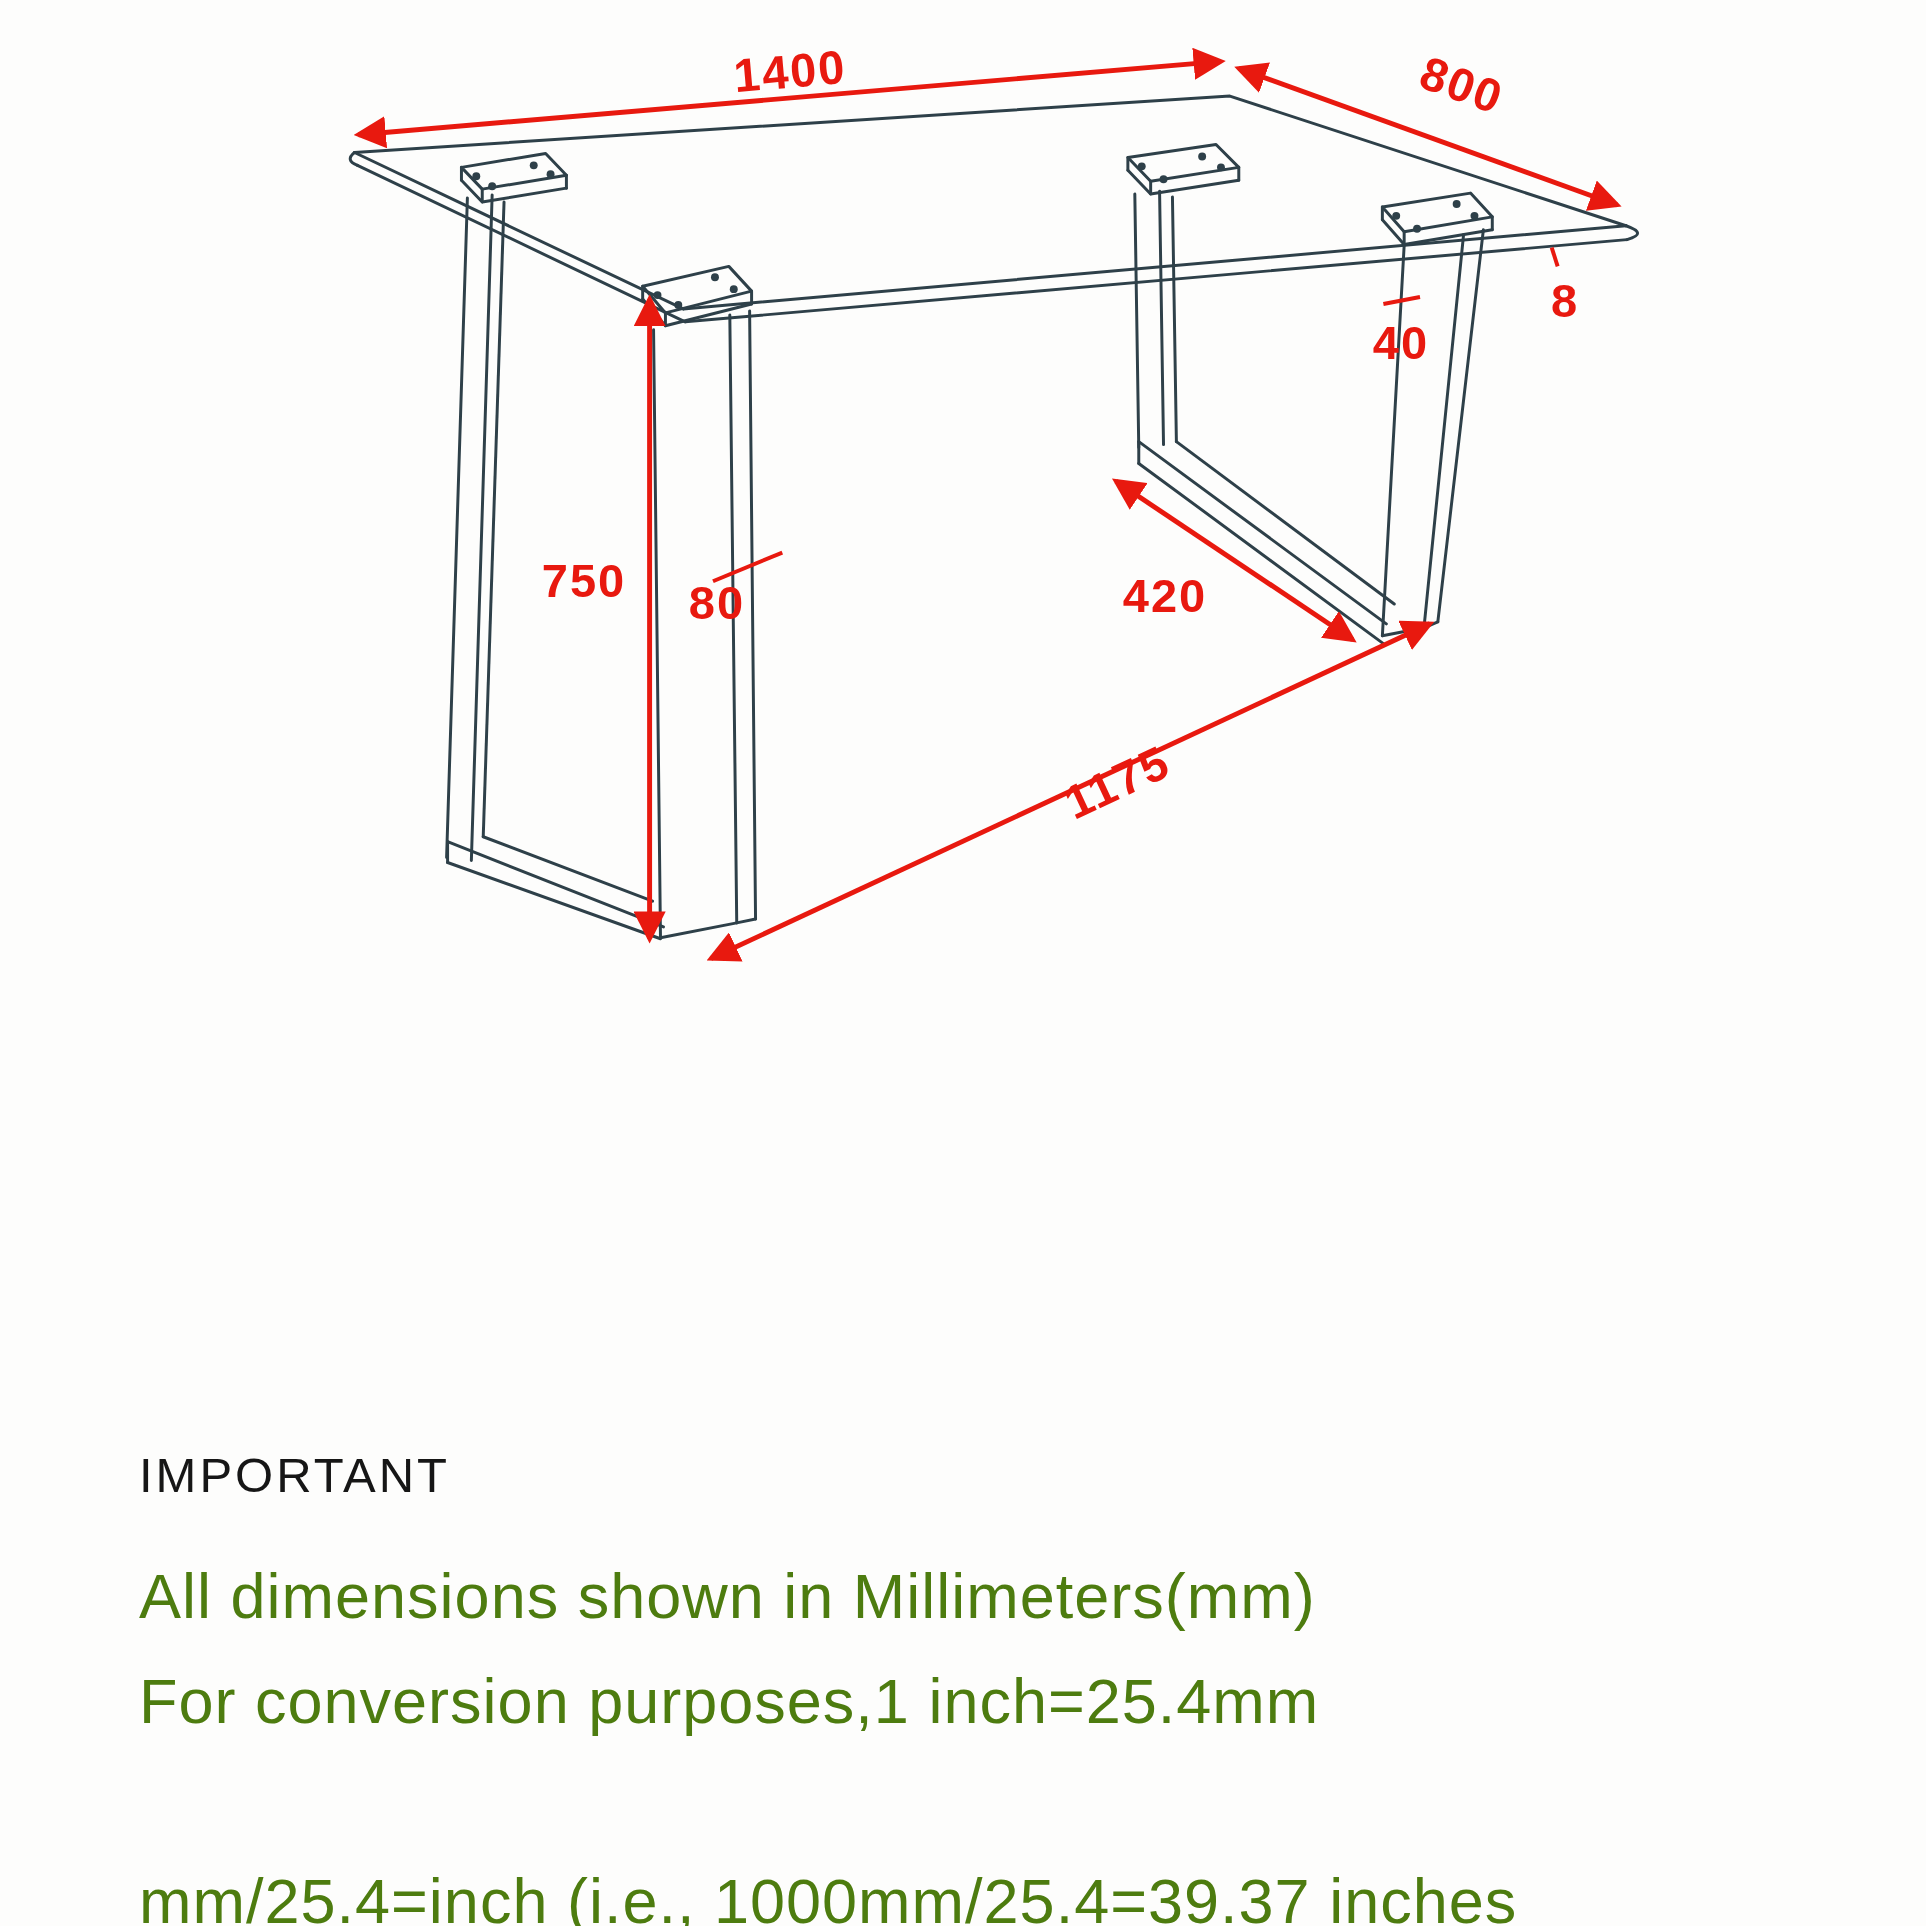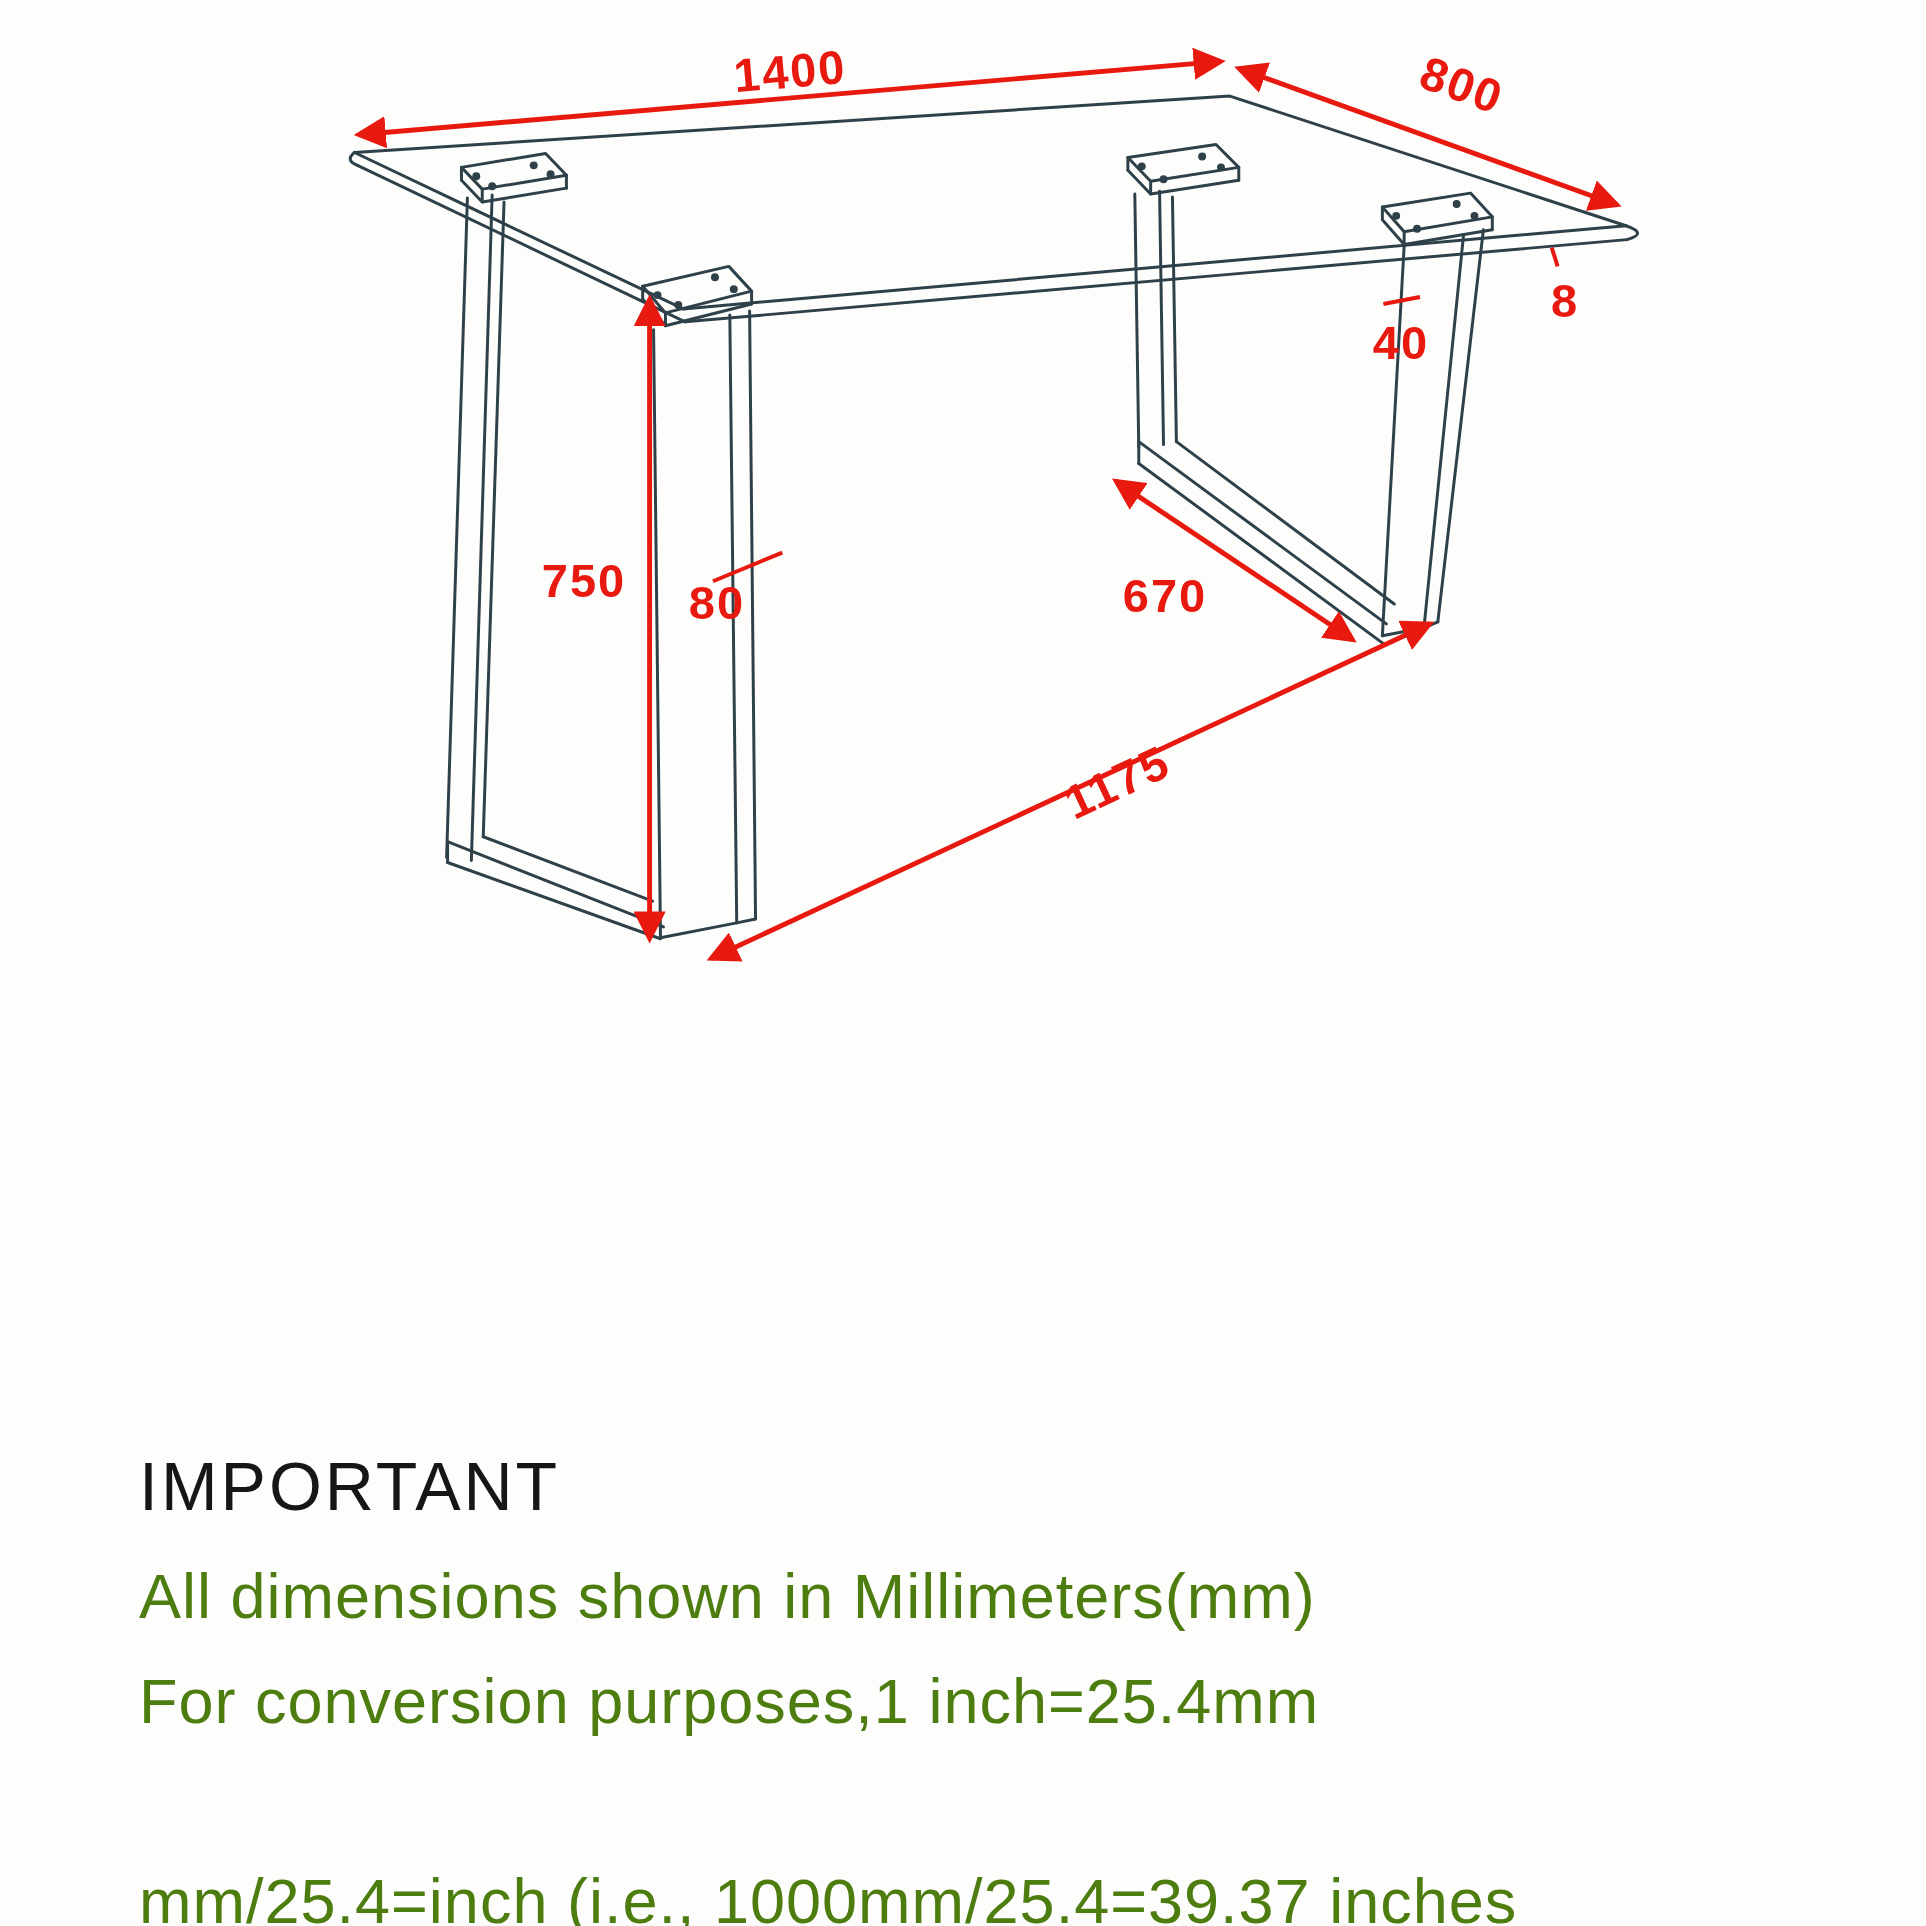--- a/index.html
+++ b/index.html
@@ -19,21 +19,21 @@
     position:absolute;
     color:#e8190f;
     font-weight:bold;
     font-size:47px;
     transform:translate(-50%,-50%);
     white-space:nowrap;
     letter-spacing:2px;
   }
   .notes-title{
     position:absolute;left:139px;top:1447px;
-    font-size:68px;color:#161616;letter-spacing:3px;
+    font-size:49px;color:#161616;letter-spacing:3px;
   }
   .note-line{
     position:absolute;left:139px;
     font-size:63px;color:#4d7c0f;letter-spacing:1px;
     white-space:nowrap;
   }
   .nl0{top:1560px;}
   .nl1{top:1665px;}
   .nl2{top:1770px;}
   .nl3{top:1865px;}
@@ -149,21 +149,21 @@
       <path class="redtick" d="M720,587 L790,558"></path>
     </g>
   </svg>
 
   <div class="dim-label" style="left:790px;top:71px;transform:translate(-50%,-50%) rotate(-5deg);">1400</div>
   <div class="dim-label" style="left:1462px;top:85px;transform:translate(-50%,-50%) rotate(20deg);">800</div>
   <div class="dim-label" style="left:1565px;top:300px;">8</div>
   <div class="dim-label" style="left:1401px;top:342px;">40</div>
   <div class="dim-label" style="left:584px;top:556px;margin-top:24px;">750</div>
   <div class="dim-label" style="left:717px;top:602px;text-align:right;">80</div>
-  <div class="dim-label" style="left:1165px;top:595px;">670</div>
+  <div class="dim-label" style="left:1165px;top:595px;">420</div>
   <div class="dim-label" style="left:1117px;top:782px;transform:translate(-50%,-50%) rotate(-25deg);">1175</div>
 
   <div class="notes-title">IMPORTANT</div>
   <div class="note-line nl0">All dimensions shown in Millimeters(mm)</div>
   <div class="note-line nl1">For conversion purposes,1 inch=25.4mm</div>
   <div class="note-line nl3">mm/25.4=inch (i.e., 1000mm/25.4=39.37 inches</div>
 
 </div>
 
 

